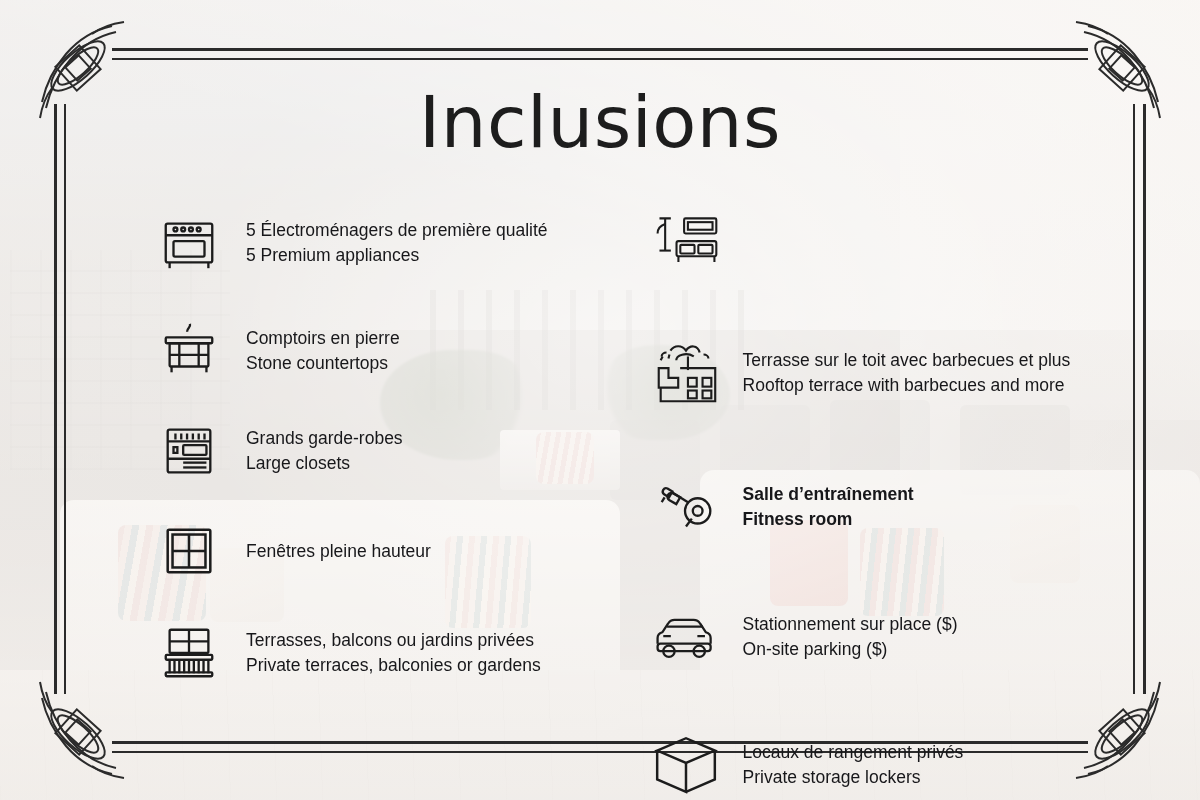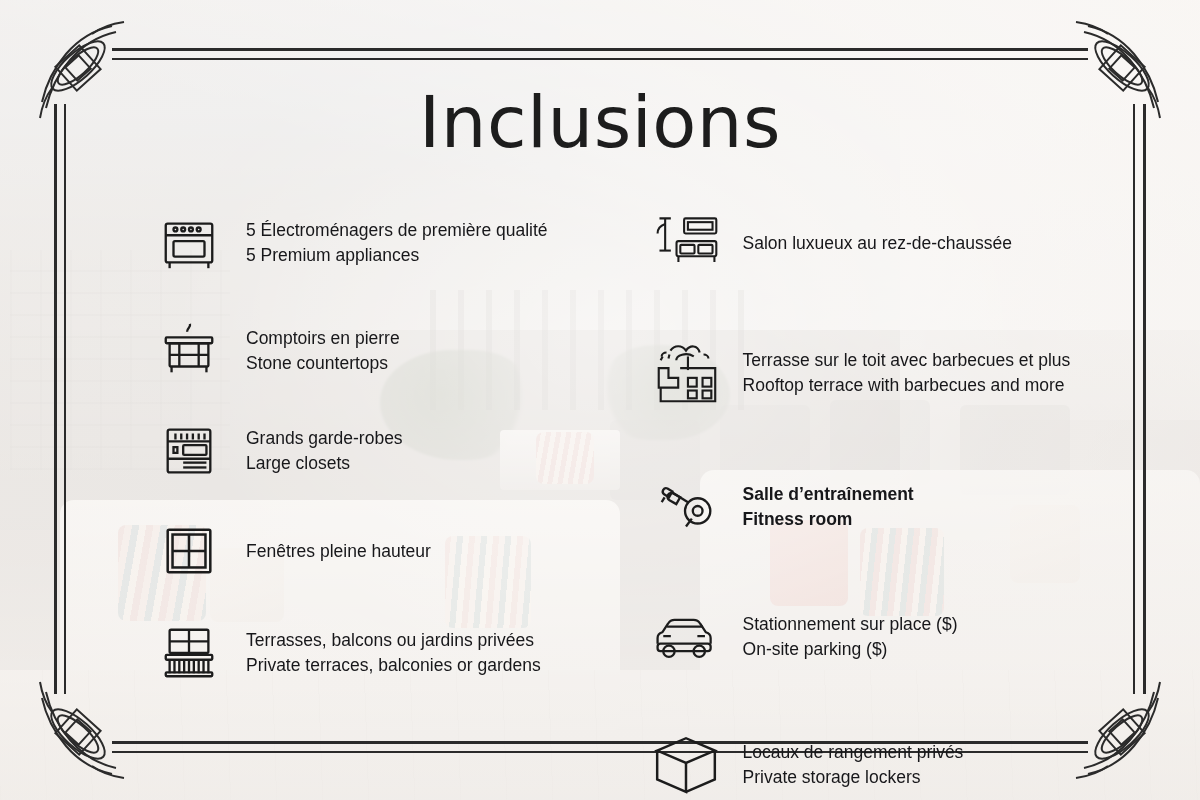--- a/index.html
+++ b/index.html
@@ -423,21 +423,20 @@
             <path d="M10 6 h12 M16 6 v34"></path>
             <path d="M10 40 h12"></path>
             <path d="M16 12 c-6 2 -8 6 -8 10"></path>
             <rect x="28" y="30" width="42" height="16" rx="2"></rect>
             <rect x="32" y="34" width="15" height="9" rx="1"></rect>
             <rect x="51" y="34" width="15" height="9" rx="1"></rect>
             <path d="M30 46 v6 M68 46 v6"></path>
           </svg>
         </div>
         <div class="texts">
-          <div class="line-fr">Salon luxueux au rez-de-chaussée</div>
         </div>
       </div>
 
       <div class="item" style="margin-bottom:56px;">
         <div class="icon-box">
           <svg width="74" height="74" viewBox="0 0 76 70" fill="none" stroke="currentColor" stroke-width="2.2">
             <path d="M22 12 c4 -6 12 -6 16 0 c4 -6 12 -6 14 2"></path>
             <path d="M18 14 c-3 0 -5 2 -5 4 M56 16 c3 0 5 2 5 4"></path>
             <path d="M28 22 c0 -5 10 -9 18 -4"></path>
             <line x1="40" y1="18" x2="40" y2="32"></line>

